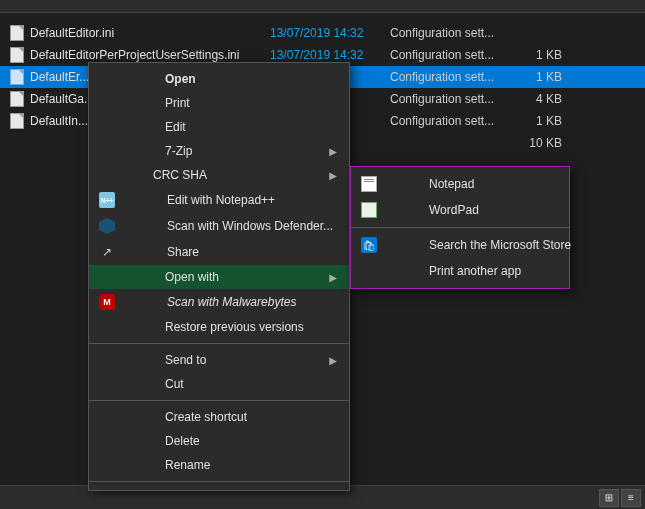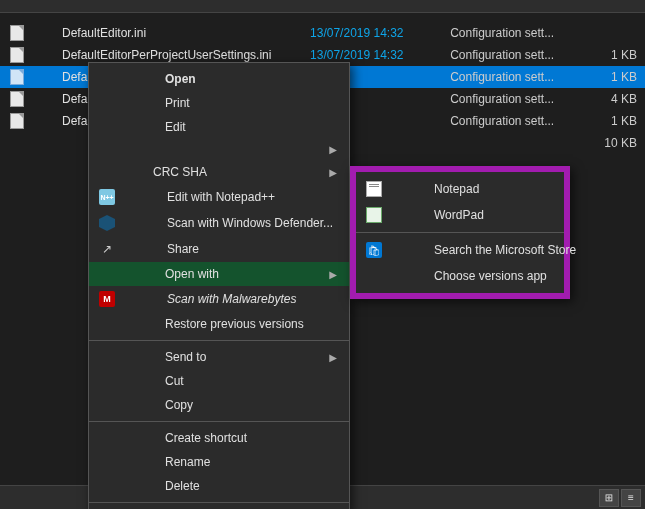--- a/index.html
+++ b/index.html
@@ -46,21 +46,20 @@
     .file-list {
       position: absolute;
       top: 22px;
       left: 0; right: 0;
     }
     .file-row {
       display: flex;
       align-items: center;
       height: 22px;
       padding: 0;
-      gap: 32px;
     }
     .file-row.selected {
       background: #0078d4;
     }
     .file-row .file-icon {
       width: 18px;
       height: 16px;
       margin: 0 4px 0 8px;
       display: flex;
       align-items: center;
@@ -129,21 +128,21 @@
       background: #14532d;
     }
 
     
     .submenu {
       position: absolute;
       top: 166px;
       left: 350px;
       width: 220px;
       background: #2b2b2b;
-      border: 6px solid #a21caf;
+      border: 1px solid #a21caf;
       box-shadow: 3px 3px 10px rgba(0,0,0,0.6);
       z-index: 200;
       padding: 4px 0;
     }
     .submenu .menu-item {
       padding: 5px 12px 5px 8px;
     }
 
     
     .status-bar {
@@ -345,20 +344,21 @@
     <div class="menu-item" style="padding-left: 32px;">
       <span class="item-label" style="font-weight: bold;">Open</span>
     </div>
     <div class="menu-item" style="padding-left: 32px;">
       <span class="item-label" style="font-weight: normal;">Print</span>
     </div>
     <div class="menu-item" style="padding-left: 32px;">
       <span class="item-label" style="font-weight: normal;">Edit</span>
     </div>
     <div class="menu-item" style="padding-left: 32px;">
+      <span class="item-label" style="font-weight: normal;">7-Zip</span>
       <span class="arrow">▶</span>
     </div>
     <div class="menu-item" style="padding-left: 20px;">
       <span class="item-label" style="font-weight: normal;">CRC SHA</span>
       <span class="arrow">▶</span>
     </div>
     <div class="menu-item has-icon">
       <div class="item-icon">
         <div class="icon-notepadpp">N++</div>
       </div>
@@ -390,32 +390,29 @@
       <span class="item-label" style="font-weight: normal;">Restore previous versions</span>
     </div>
     <div class="menu-separator"></div>
     <div class="menu-item" style="padding-left: 32px; align-items: center;">
       <span class="item-label" style="font-weight: normal;">Send to</span>
       <span class="arrow">▶</span>
     </div>
     <div class="menu-item" style="padding-left: 32px;">
       <span class="item-label" style="font-weight: normal;">Cut</span>
     </div>
-    <div class="menu-item" style="padding-left: 32px;">
-      <span class="item-label" style="font-weight: normal;">Copy</span>
-    </div>
     <div class="menu-separator"></div>
     <div class="menu-item" style="padding-left: 32px;">
       <span class="item-label" style="font-weight: normal;">Create shortcut</span>
     </div>
     <div class="menu-item" style="padding-left: 32px;">
+      <span class="item-label" style="font-weight: normal;">Delete</span>
+    </div>
+    <div class="menu-item" style="padding-left: 32px;">
       <span class="item-label" style="font-weight: normal;">Rename</span>
-    </div>
-    <div class="menu-item" style="padding-left: 32px;">
-      <span class="item-label" style="font-weight: normal;">Delete</span>
     </div>
     <div class="menu-separator"></div>
   </div>
 
 <div class="submenu" id="submenu">
     <div class="menu-item has-icon">
       <div class="item-icon">
         <div class="icon-notepad"></div>
       </div>
       <span class="item-label">Notepad</span>
@@ -428,20 +425,20 @@
     </div>
     <div class="menu-separator"></div>
     <div class="menu-item has-icon">
       <div class="item-icon">
         <div class="icon-store">🛍</div>
       </div>
       <span class="item-label">Search the Microsoft Store</span>
     </div>
     <div class="menu-item has-icon">
       <div class="item-icon"></div>
-      <span class="item-label">Choose versions app</span>
+      <span class="item-label">Print another app</span>
     </div>
   </div>
 
 <div class="status-bar">
   <div class="status-icon">⊞</div>
   <div class="status-icon">≡</div>
 </div>
 
 </body></html>

